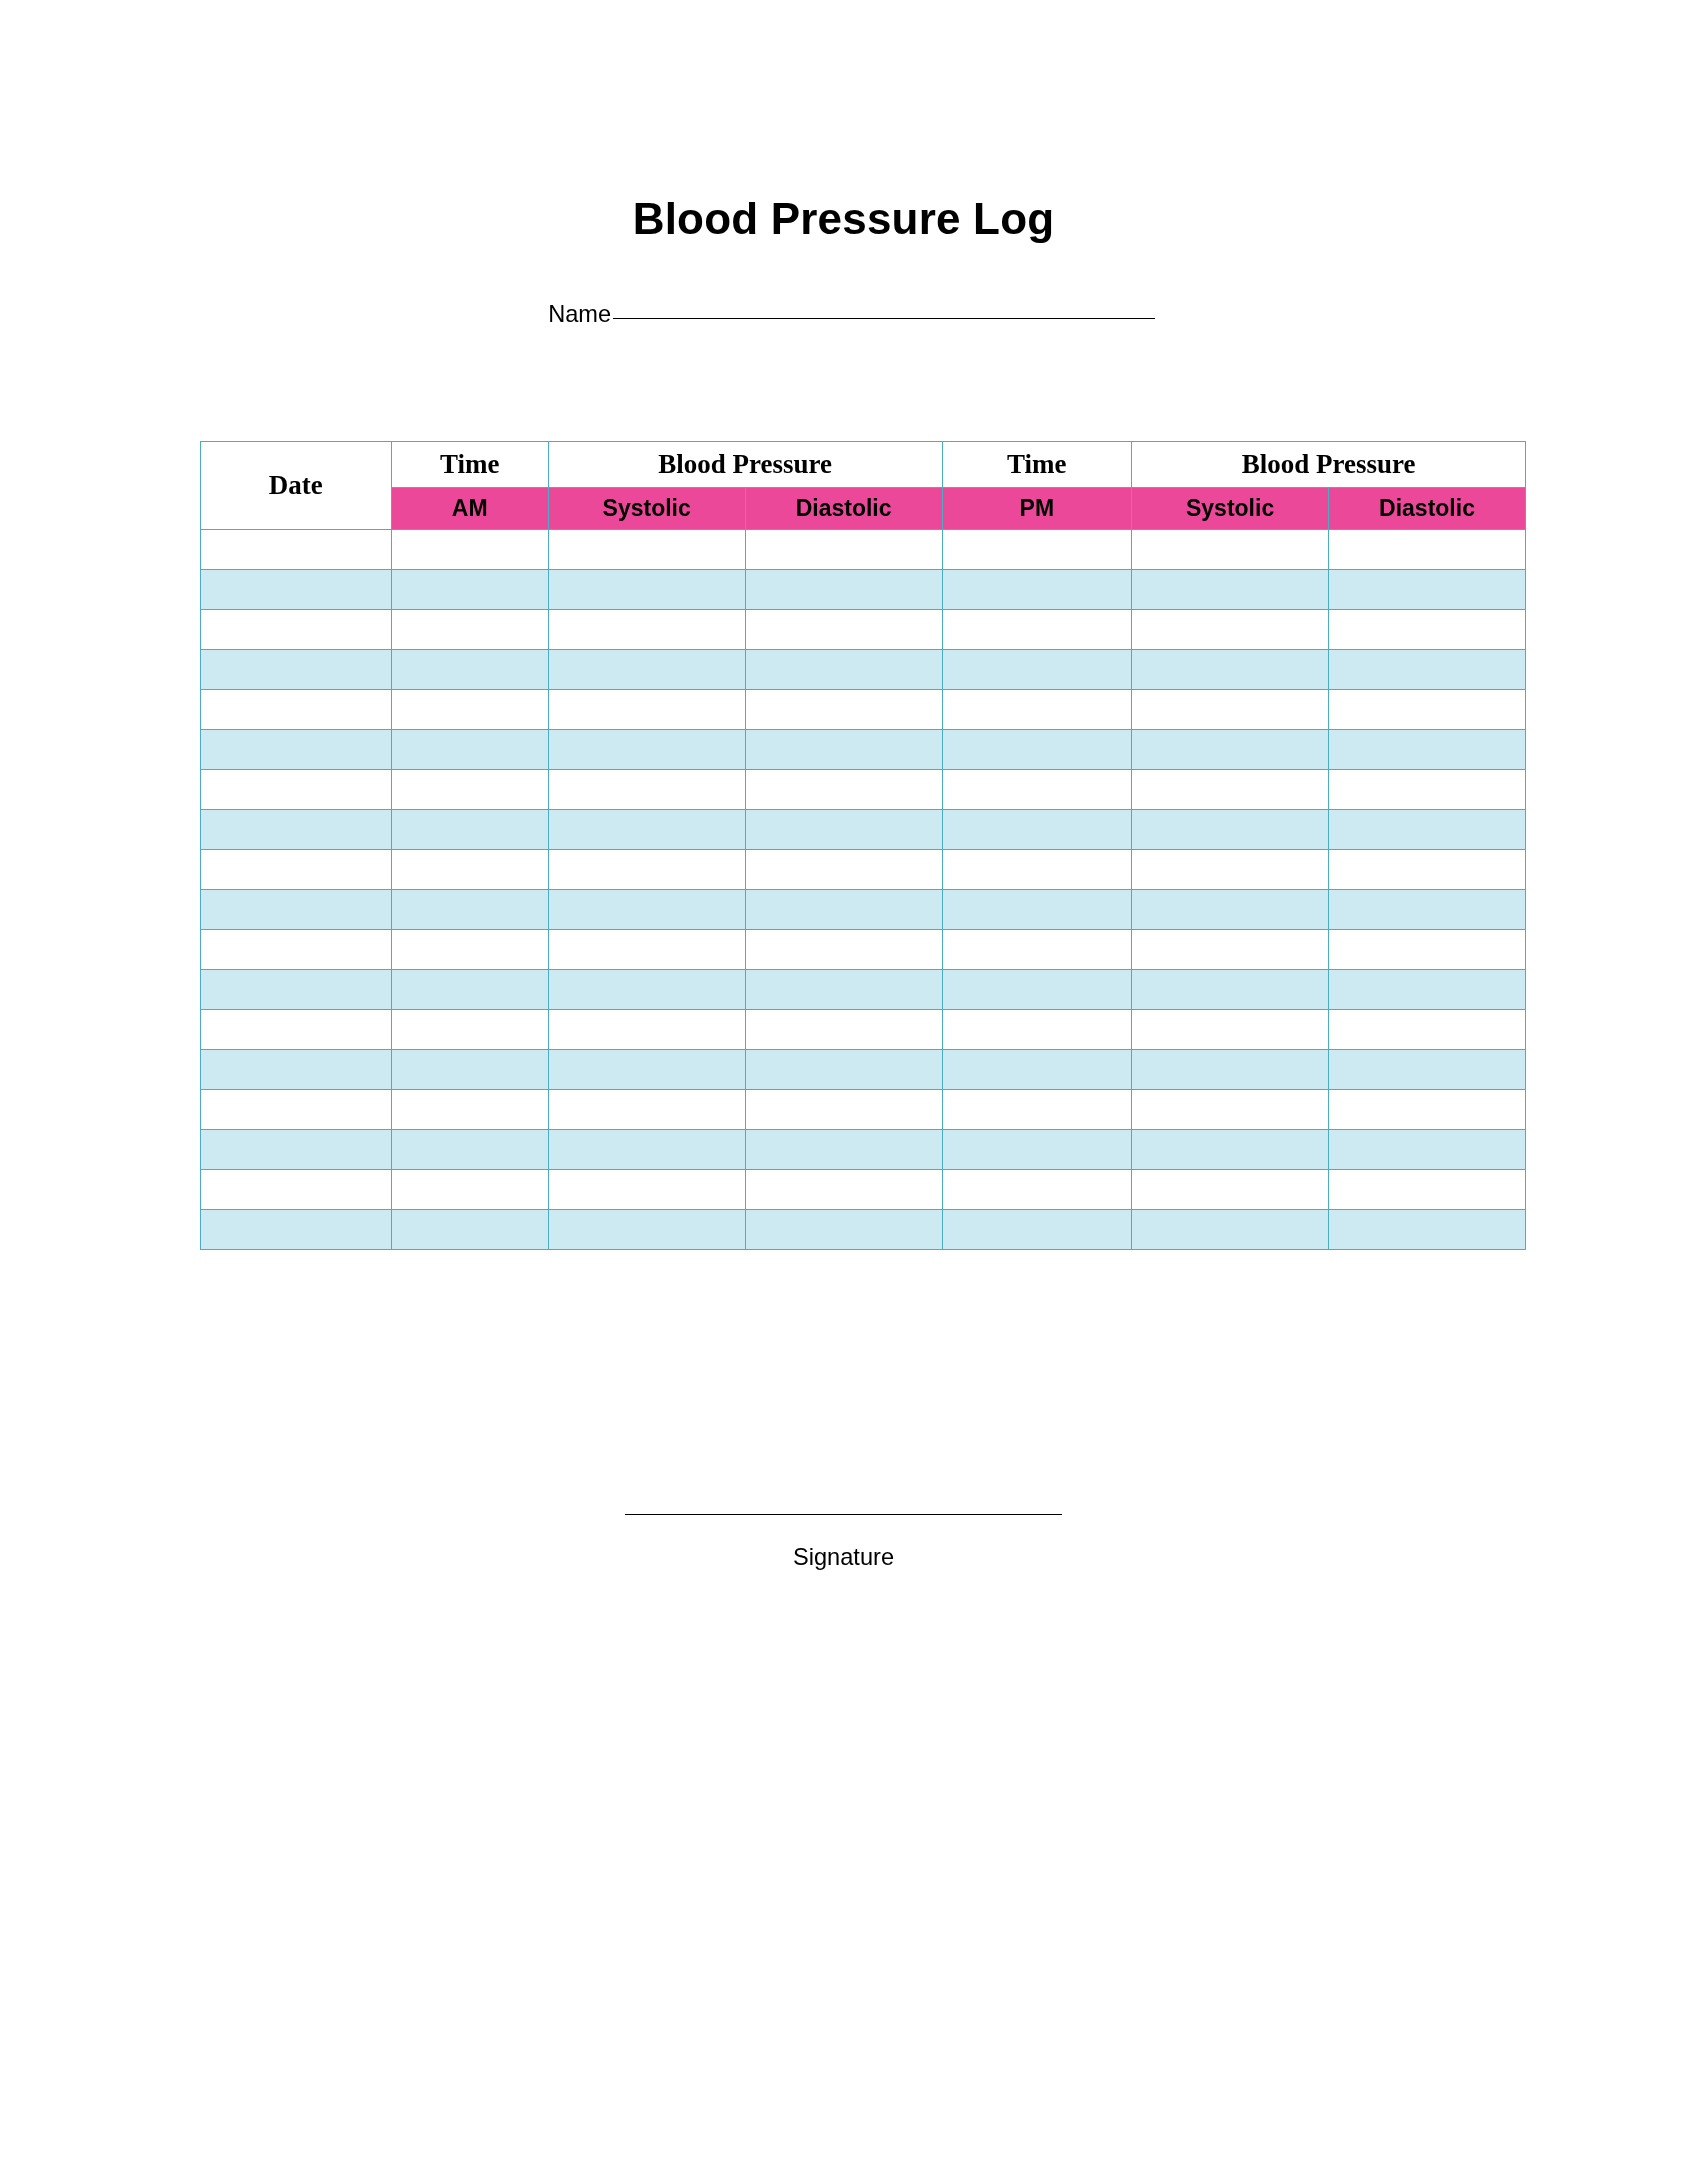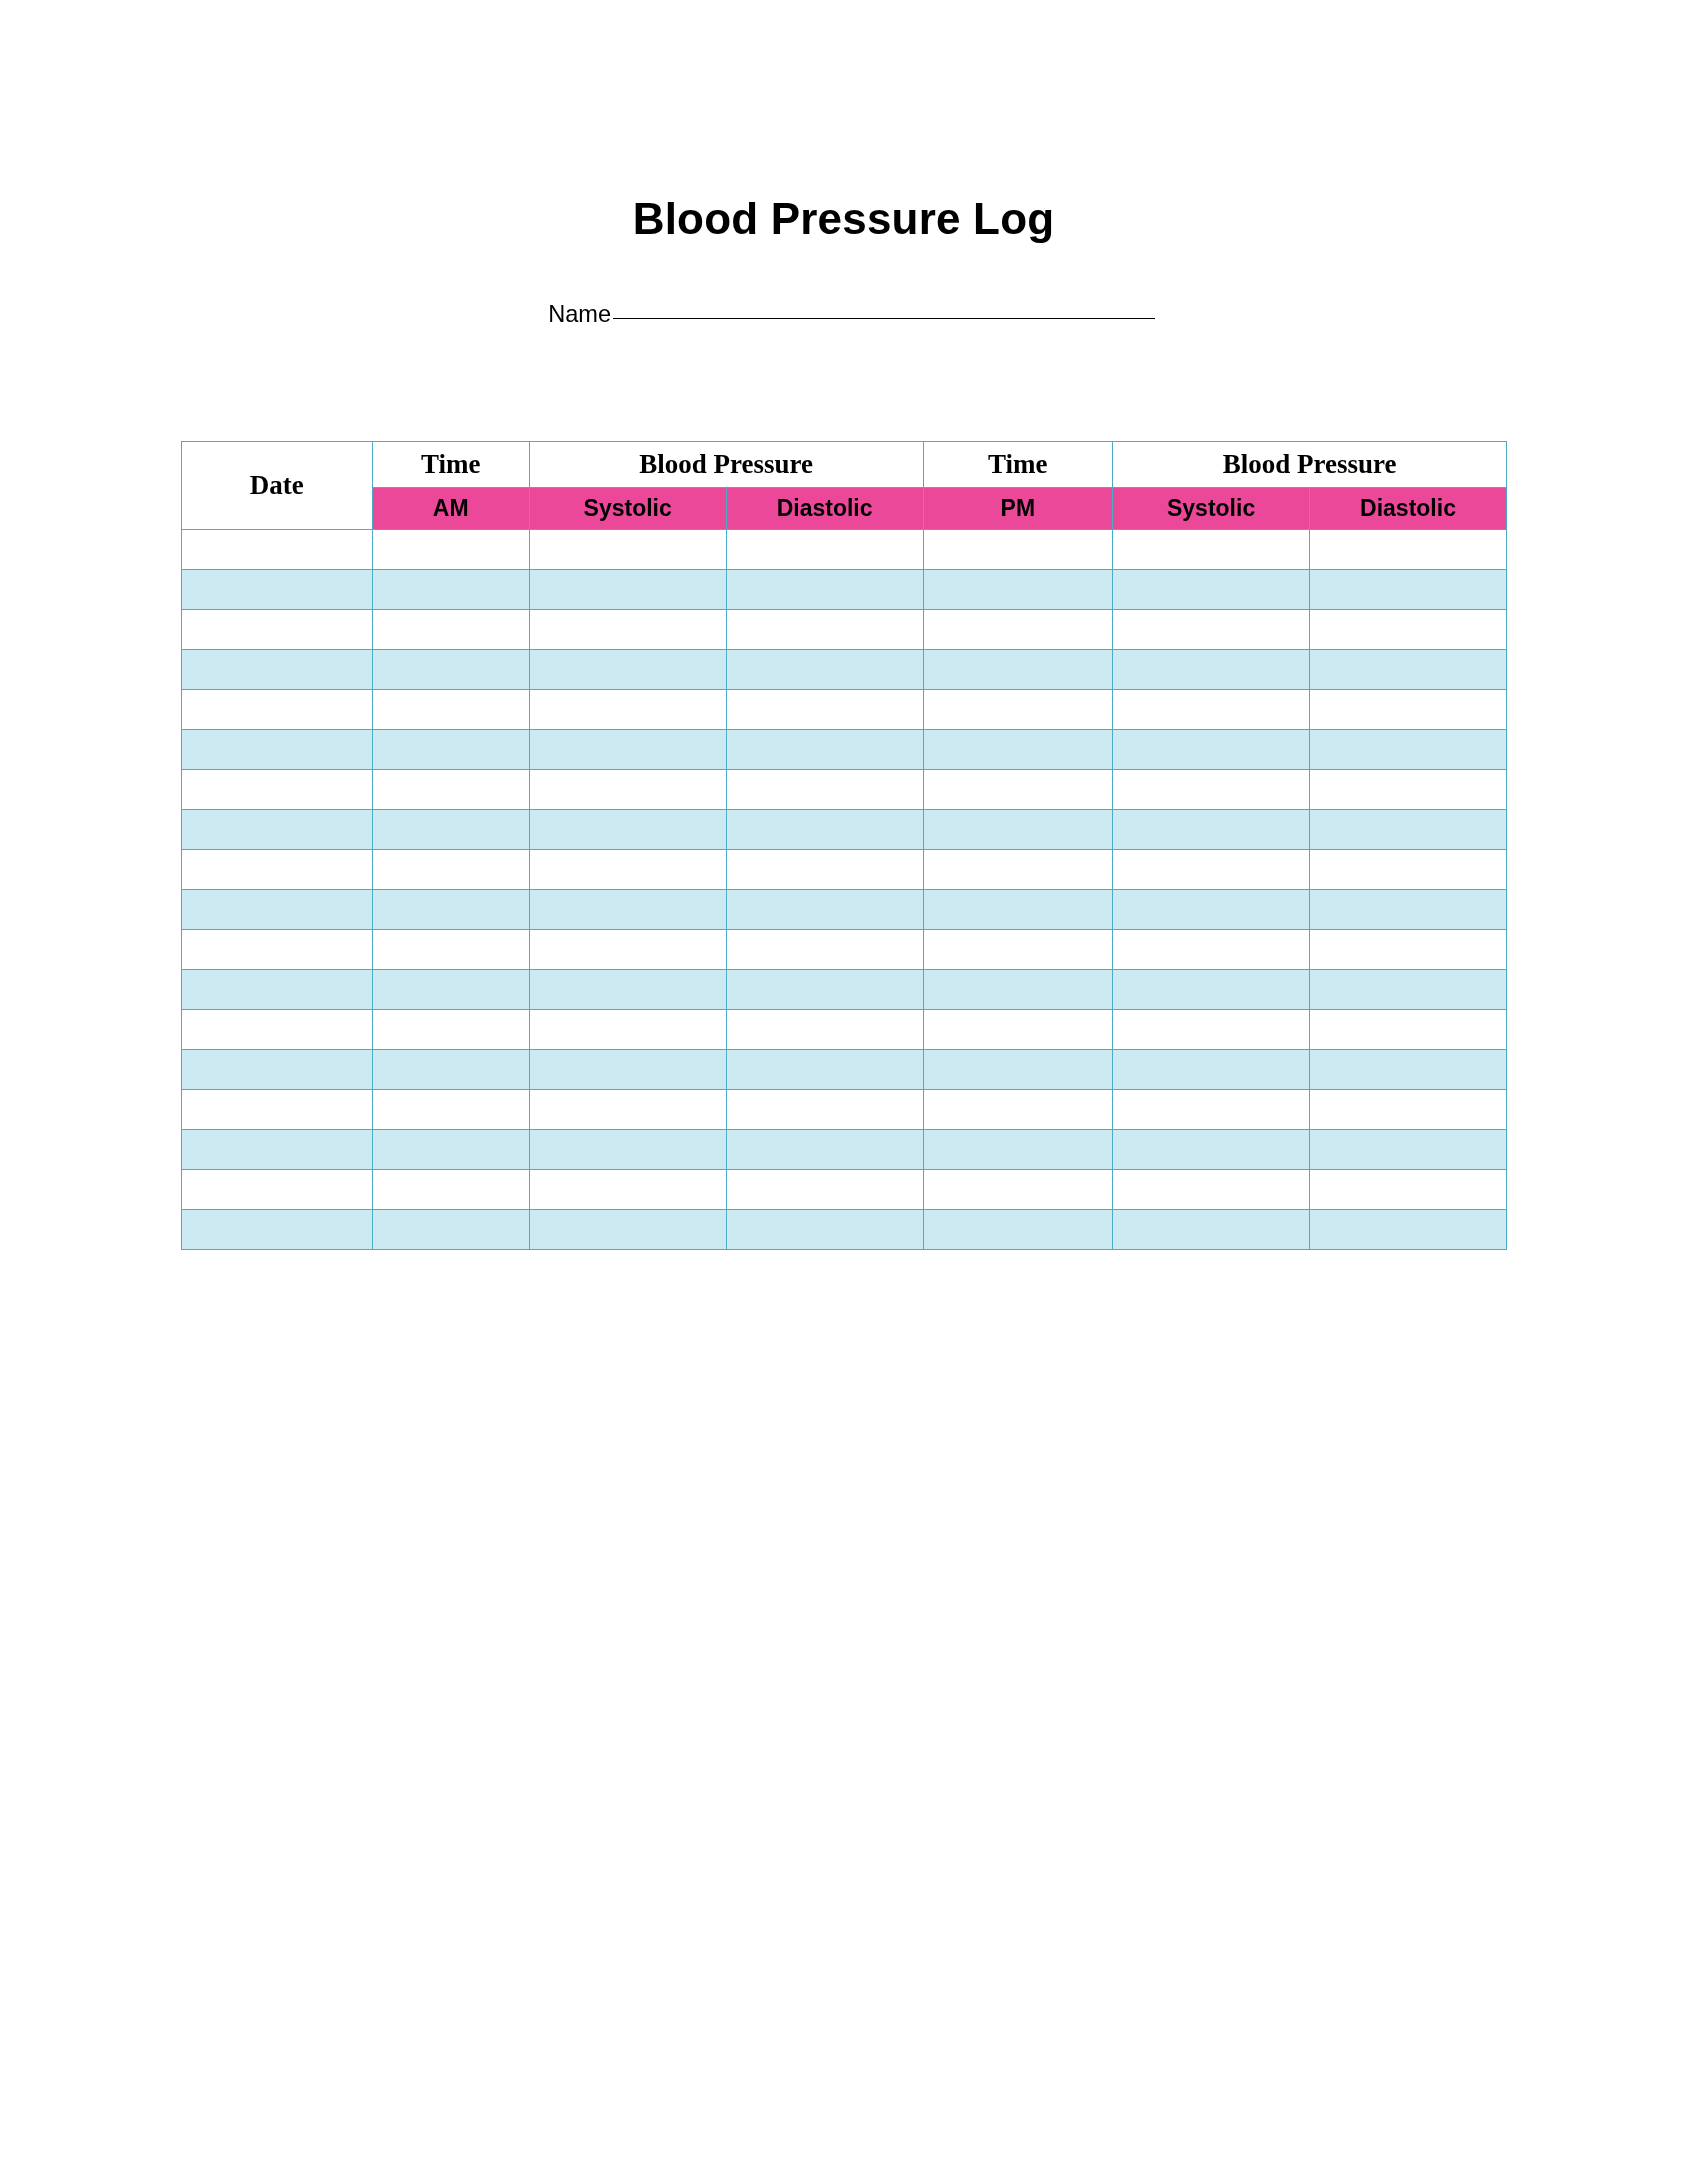--- a/index.html
+++ b/index.html
@@ -61,20 +61,21 @@
   .table-wrap {
     position: absolute;
     top: 441px;
     left: 181px;
     width: 1326px;
   }
   table.bp {
     border-collapse: collapse;
     width: 1326px;
     table-layout: fixed;
+    margin-left: 19px;
   }
   table.bp td, table.bp th {
     border: 1.7px solid #4BACC6;
     padding: 0;
     margin: 0;
   }
   .h1 th {
     height: 45px;
     font-family: "Liberation Serif", serif;
     font-size: 27px;
@@ -326,15 +327,21 @@
             <td></td>
             <td></td>
             <td></td>
             <td></td>
             <td></td>
           </tr>
         </tbody>
     </table>
   </div>
 
+  <div class="sig-wrap">
+    <div>
+      <span class="sig-rule"></span>
+    </div>
+    <div class="sig-label">Signature</div>
+  </div>
 
 </div>
 
 
 </body></html>

